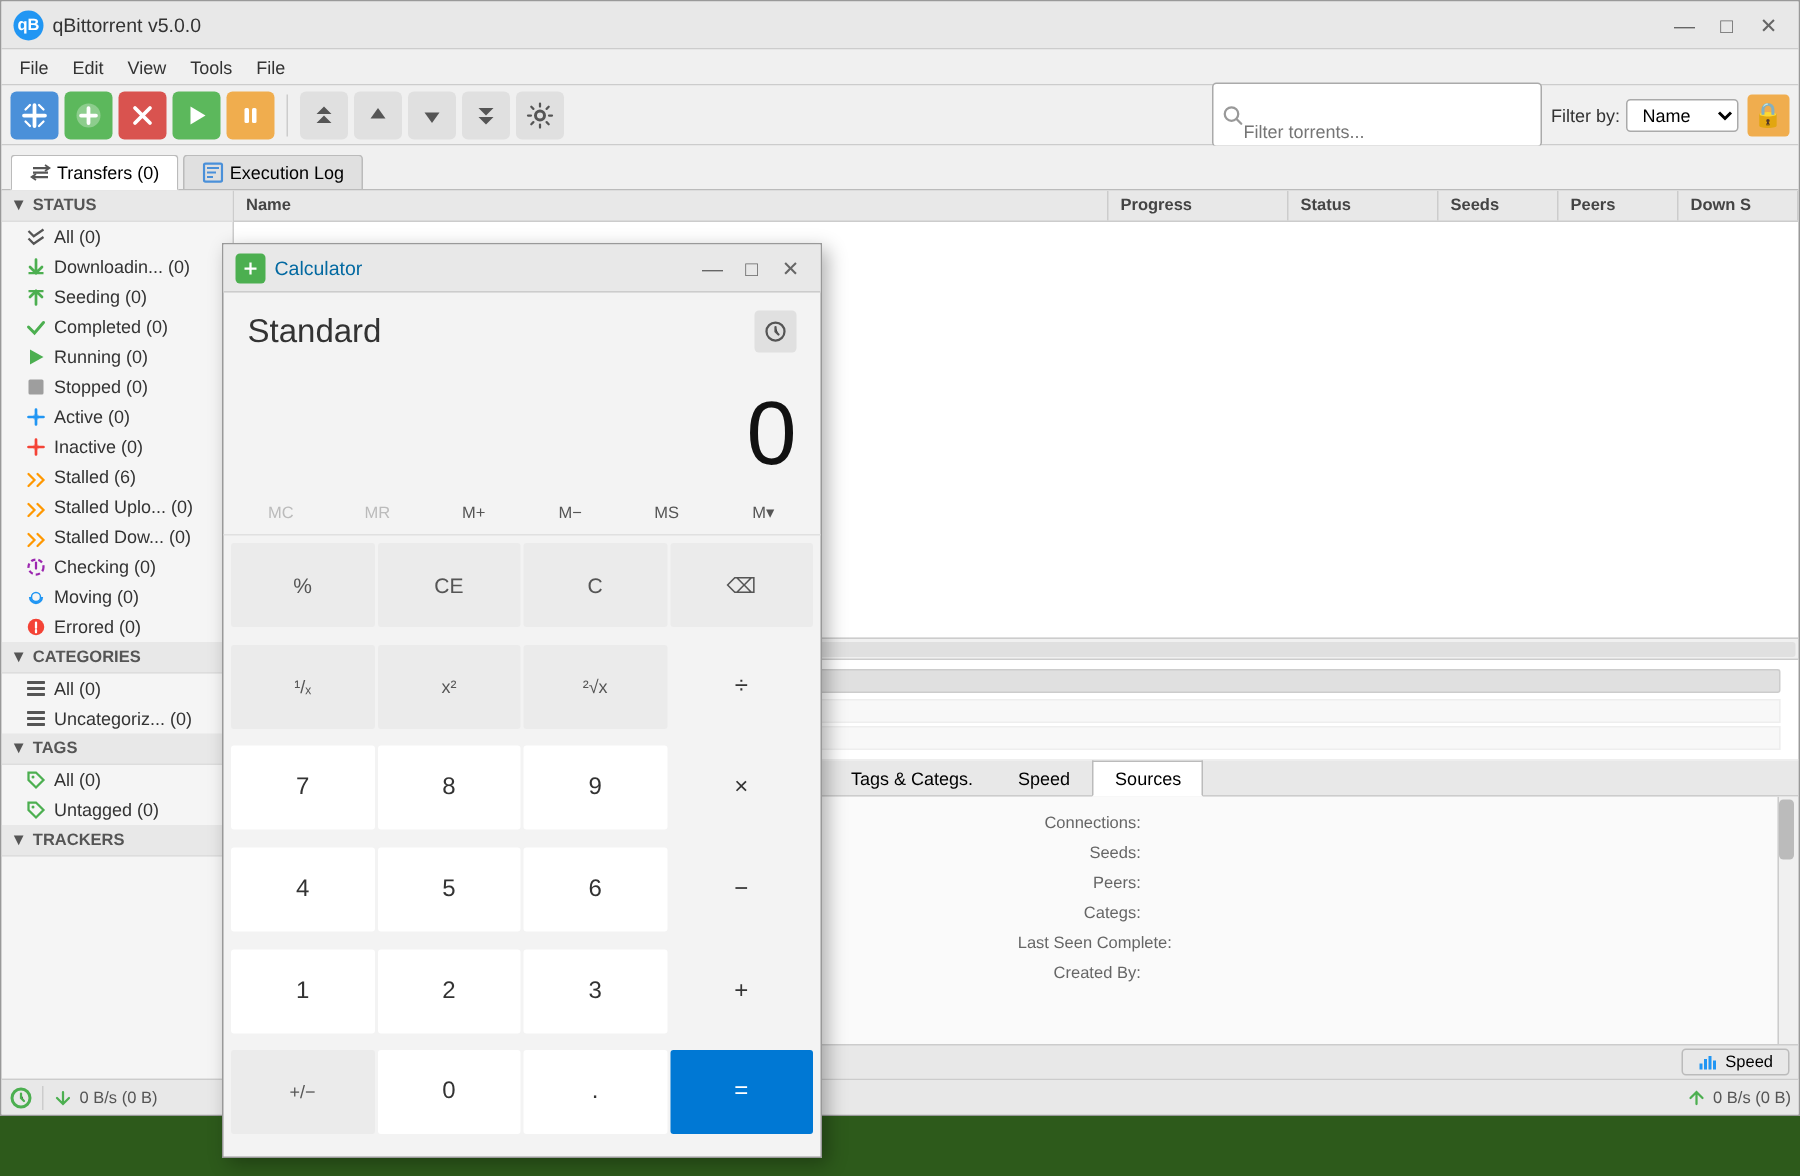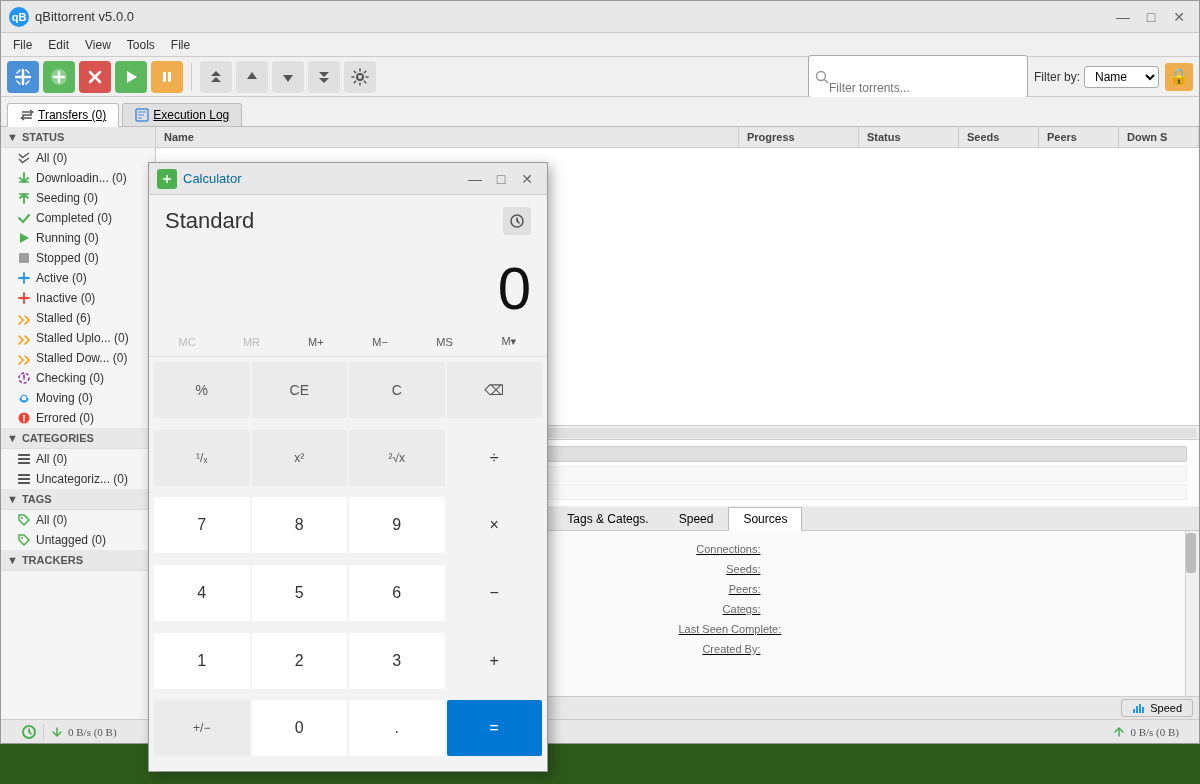--- a/index.html
+++ b/index.html
@@ -184,21 +184,20 @@
       border: 1px solid #bbb;
       border-bottom: none;
       background: #e0e0e0;
       cursor: pointer;
       font-size: 12px;
       display: flex;
       align-items: center;
       gap: 4px;
       border-radius: 3px 3px 0 0;
       margin-right: 3px;
-      text-decoration: underline;
     }
     .tab.active {
       background: white;
       border-bottom: 1px solid white;
       margin-bottom: -1px;
     }
 
     
     .content-area {
       display: flex;
@@ -302,21 +301,20 @@
     .detail-content {
       flex: 1;
       display: flex;
       overflow: hidden;
     }
 
     .detail-info {
       flex: 1;
       padding: 8px 12px;
       overflow-y: auto;
-      text-decoration: underline;
     }
 
     .detail-row {
       display: flex;
       margin-bottom: 4px;
       font-size: 11px;
     }
     .detail-label {
       color: #666;
       min-width: 90px;
@@ -356,25 +354,24 @@
       position: relative;
     }
 
     
     .status-bar {
       height: 24px;
       background: #e8e8e8;
       border-top: 1px solid #ccc;
       display: flex;
       align-items: center;
-      padding: 0 20px;
+      padding: 0 5px;
       gap: 6px;
       font-size: 11px;
       color: #555;
-      font-family: Liberation Serif, serif;
     }
     .status-segment {
       display: flex;
       align-items: center;
       gap: 4px;
     }
     .status-separator {
       width: 1px;
       height: 16px;
       background: #ccc;

